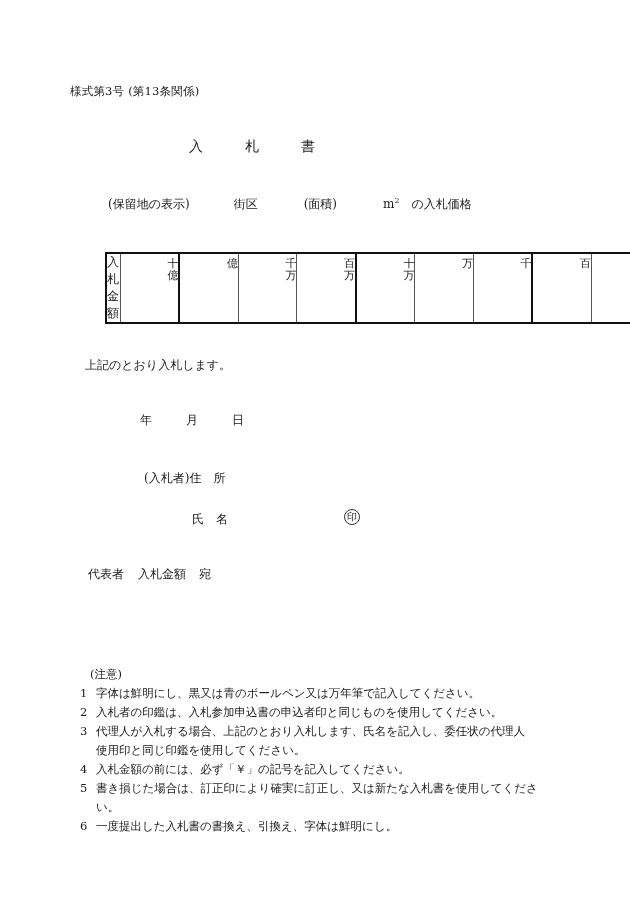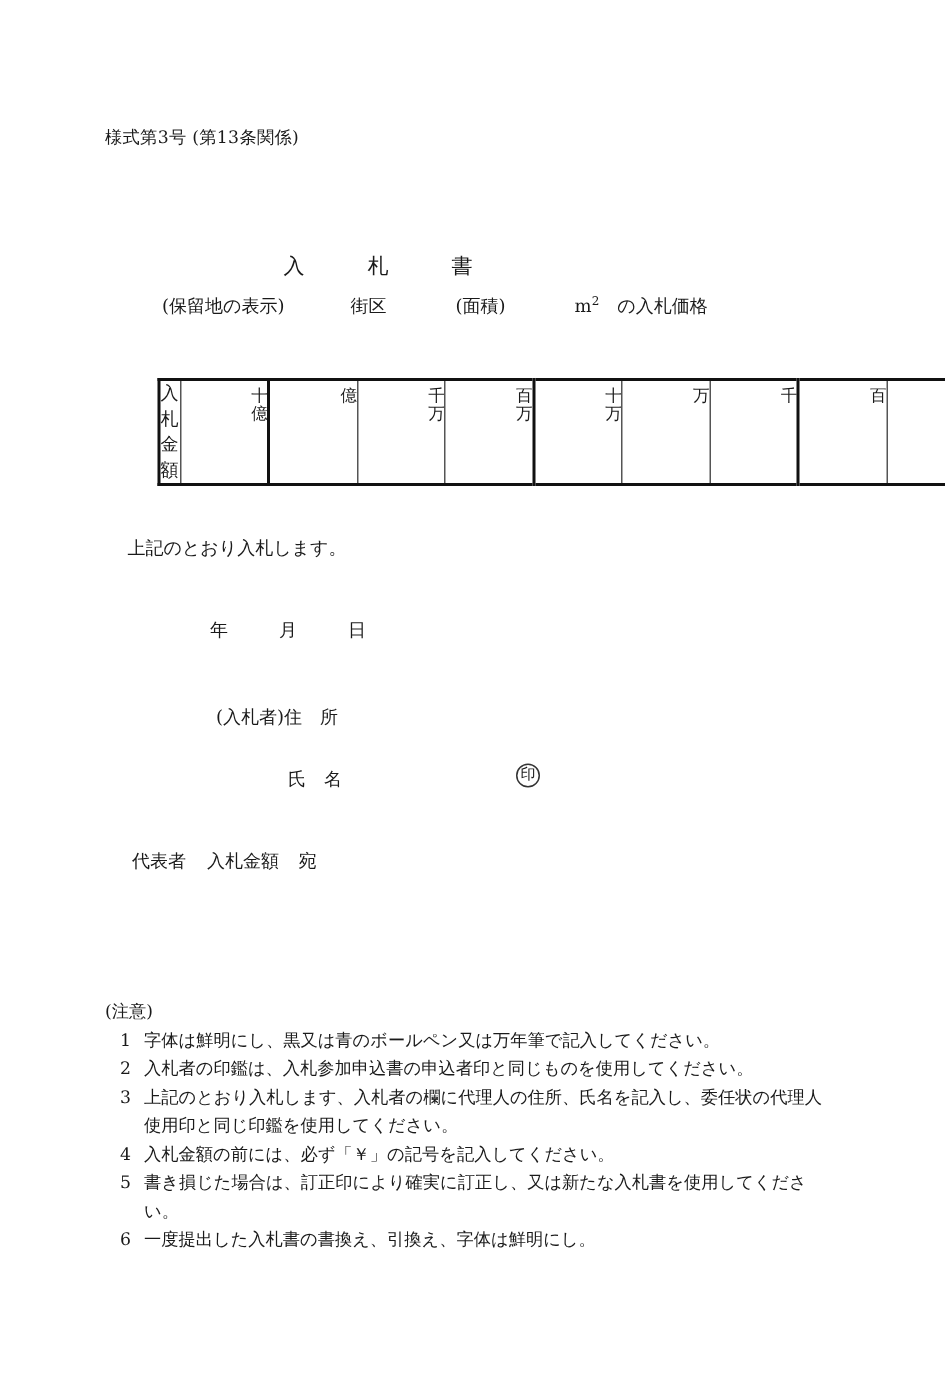--- a/index.html
+++ b/index.html
@@ -36,21 +36,20 @@
 
   
   .doc-title {
     position: absolute;
     left: 0;
     top: 138px;
     width: 504px;
     text-align: center;
     font-size: 14px;
     white-space: nowrap;
-    margin-top: 31px;
   }
   .doc-title .t-char {
     display: inline-block;
     padding: 0 21px;
   }
 
   
   .subject-line {
     position: absolute;
     left: 108px;
@@ -181,20 +180,21 @@
   .notes {
     position: absolute;
     left: 70px;
     top: 665px;
     width: 500px;
     font-size: 11.5px;
     line-height: 19px;
   }
   .notes-head {
     white-space: nowrap;
+    margin-left: 20px;
   }
   .note-row {
     display: flex;
     align-items: flex-start;
     white-space: nowrap;
   }
   .note-num {
     display: inline-block;
     width: 26px;
     padding-left: 10px;
@@ -291,21 +291,21 @@
     </div>
 
     <div class="note-row">
       <span class="note-num">2</span>
       <span class="note-text">入札者の印鑑は、入札参加申込書の申込者印と同じものを使用してください。</span>
     </div>
 
     <div class="note-row">
       <span class="note-num">3</span>
       <span class="note-text">
-        <span class="cont">上記のとおり入札します、入札者の欄に代理人の住所、氏名を記入し、委任状の代理人</span>
+        <span class="cont">代理人が入札する場合、上記のとおり入札します、氏名を記入し、委任状の代理人</span>
         <span class="cont">使用印と同じ印鑑を使用してください。</span>
       </span>
     </div>
 
     <div class="note-row">
       <span class="note-num">4</span>
       <span class="note-text">入札金額の前には、必ず「￥」の記号を記入してください。</span>
     </div>
 
     <div class="note-row">

